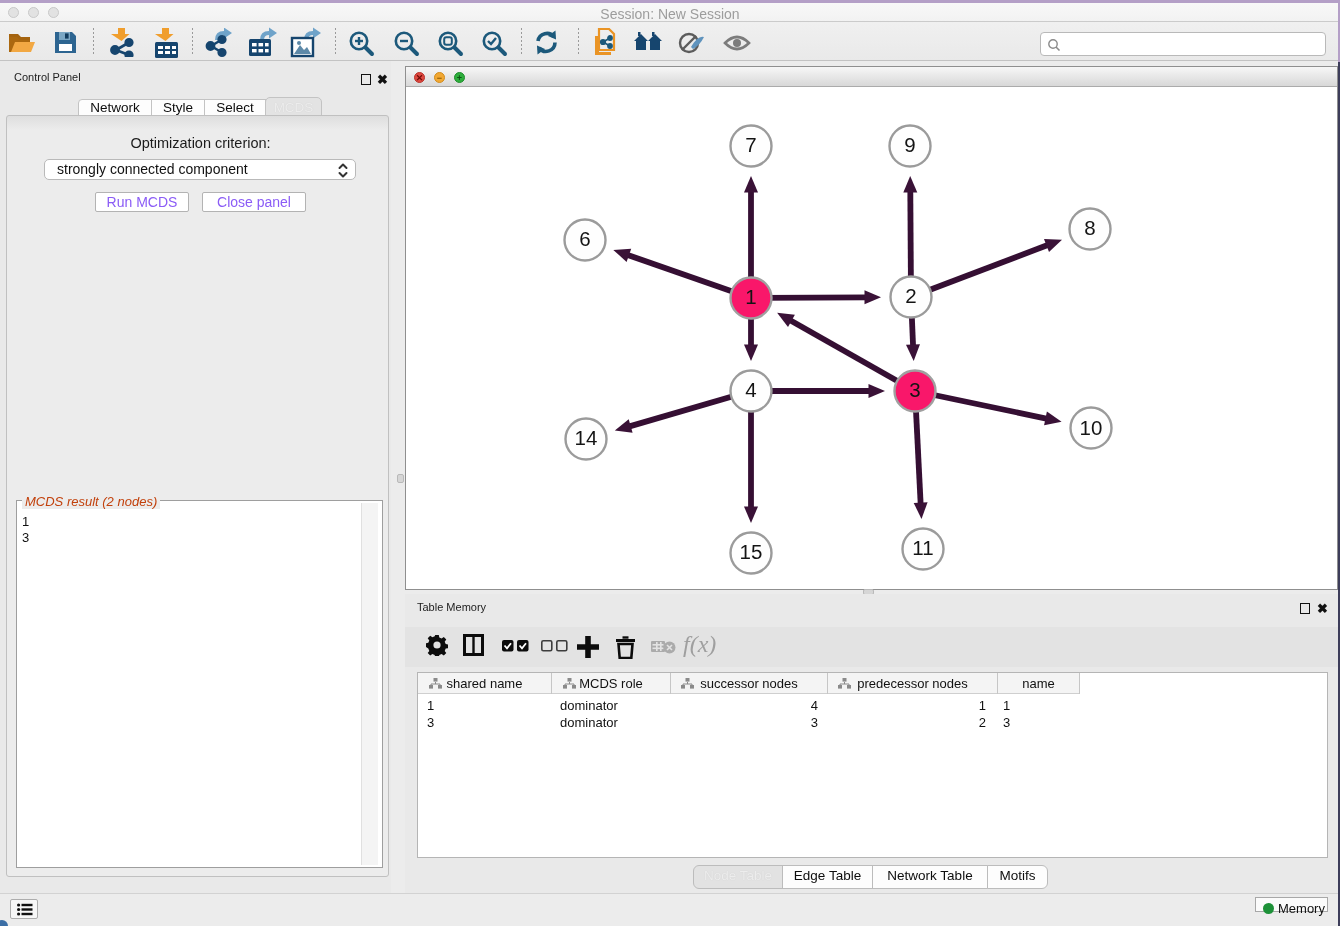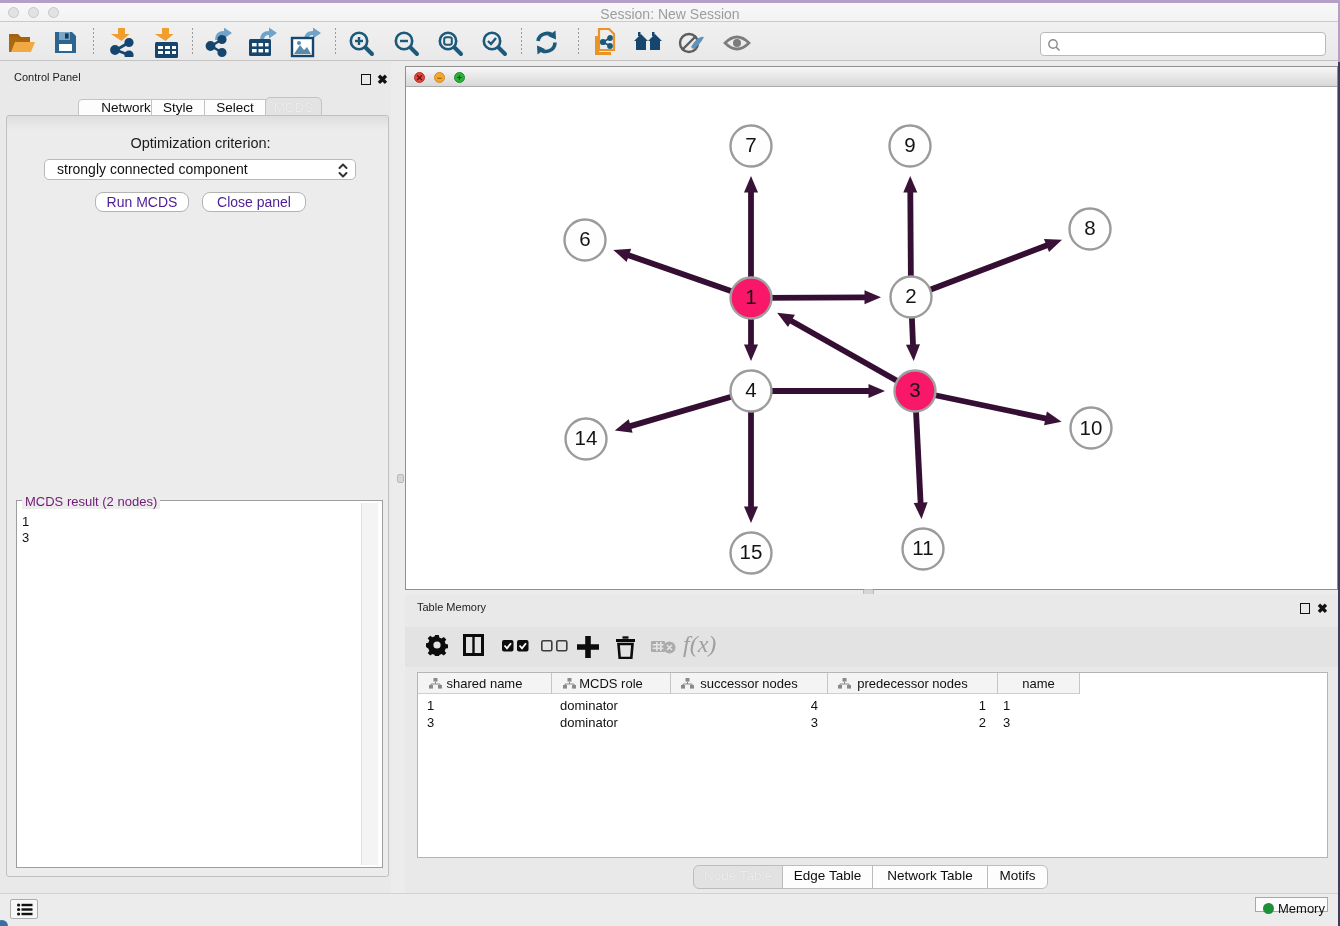--- a/index.html
+++ b/index.html
@@ -17,23 +17,23 @@
 
 #cp{left:0;top:61px;width:391px;height:832px;background:#e9e9e9;}
 .ptitle{font-size:11px;color:#1d1d1d;}
 .flico{position:absolute;width:10px;height:11px;border:1.6px solid #111;}
 .xico{position:absolute;font-size:13px;font-weight:bold;color:#111;line-height:1;}
 .tab{position:absolute;top:99px;height:17px;background:#fdfdfd;border:1px solid #c3c3c3;font-size:13.5px;color:#0d0d0d;text-align:center;line-height:16px;font-weight:500;}
 #tabMCDS{background:#e3e3e3;color:#ededed;text-shadow:0 0 1px #c9c9c9;border-radius:5px 5px 0 0;top:97px;height:19px;line-height:19px;}
 #cpbox{left:6px;top:115px;width:383px;height:762px;border:1px solid #c0c0c0;border-radius:3px;background:linear-gradient(#dedede,#ececec 14px);}
 #optlabel{left:5px;top:135px;width:391px;text-align:center;font-size:14.5px;color:#1b1b1b;}
 #dd{left:44px;top:159px;width:312px;height:21px;background:#fff;border:1px solid #b9b9b9;border-radius:5px;font-size:14px;color:#111;line-height:19px;padding-left:12px;}
-.btn{position:absolute;height:20px;background:#fff;border:1px solid #b3b3b3;border-radius:8px;font-size:14px;color:#4c1d95;text-align:center;line-height:18px;}
+.btn{position:absolute;height:20px;background:#fff;border:1px solid #b3b3b3;border-radius:2px;font-size:14px;color:#8b5cf6;text-align:center;line-height:18px;}
 #fs{left:16px;top:500px;width:367px;height:368px;border:1px solid #9e9e9e;background:#fff;}
-#fslegend{left:22px;top:494px;background:#ececec;padding:0 3px;font-size:13px;color:#701a75;}
+#fslegend{left:22px;top:494px;background:#ececec;padding:0 3px;font-size:13px;color:#c2410c;font-style:italic;}
 #fsscroll{left:361px;top:503px;width:17px;height:362px;background:#f4f4f4;border-left:1px solid #e0e0e0;}
 .fsitem{position:absolute;left:22px;font-size:13px;color:#111;}
 
 #vsplith{left:397px;top:474px;width:7px;height:9px;background:#d6d6d6;border:1px solid #b9b9b9;border-radius:2px;}
 #hsplith{left:863px;top:589px;width:11px;height:6px;background:#d6d6d6;border:1px solid #b9b9b9;border-radius:2px;}
 
 #netwin{left:405px;top:66px;width:933px;height:524px;border:1px solid #8f8f8f;background:#fff;}
 #nettitle{position:absolute;left:0;top:0;width:100%;height:20px;background:linear-gradient(#f7f7f7,#d8d8d8);border-bottom:1px solid #ababab;}
 .mac{position:absolute;top:4.5px;width:11px;height:11px;border-radius:50%;font-size:9px;line-height:11px;text-align:center;font-weight:bold;}
 #netname{position:absolute;left:3px;top:2px;width:100%;text-align:center;font-size:13px;font-weight:bold;color:#111;}
@@ -202,21 +202,21 @@
         <circle cx="6" cy="6" r="4.2" fill="none" stroke="#8b8b8b" stroke-width="1.4"></circle>
         <line x1="9" y1="9" x2="12.5" y2="12.5" stroke="#8b8b8b" stroke-width="1.6"></line>
       </svg>
     </div>
 </div>
 <div class="abs" id="cp">
   <div class="ptitle abs" style="left:14px;top:10px;">Control Panel</div>
   <div class="flico" style="left:361px;top:13px;"></div>
   <div class="xico" style="left:377px;top:12px;">✖</div>
 </div>
-<div class="tab abs" id="tabNetwork" style="left:78px;width:96px;border-radius:4px 0 0 0;">Network</div>
+<div class="tab abs" id="tabNetwork" style="left:78px;width:74px;border-radius:4px 0 0 0;">Network</div>
 <div class="tab abs" id="tabStyle" style="left:151px;width:54px;">Style</div>
 <div class="tab abs" id="tabSelect" style="left:204px;width:62px;">Select</div>
 <div class="tab abs" id="tabMCDS" style="left:265px;width:57px;">MCDS</div>
 <div class="abs" id="cpbox"></div>
 <div class="abs" id="optlabel">Optimization criterion:</div>
 <div class="abs" id="dd">strongly connected component<svg style="position:absolute;right:7px;top:2.5px;" width="10" height="15" viewBox="0 0 10 15">
       <path d="M1.5,5 L5,1.5 8.5,5" fill="none" stroke="#333" stroke-width="2" stroke-linecap="round" stroke-linejoin="round"></path>
       <path d="M1.5,10 L5,13.5 8.5,10" fill="none" stroke="#333" stroke-width="2" stroke-linecap="round" stroke-linejoin="round"></path>
     </svg></div>
 <div class="btn" style="left:95px;top:192px;width:94px;">Run MCDS</div>

